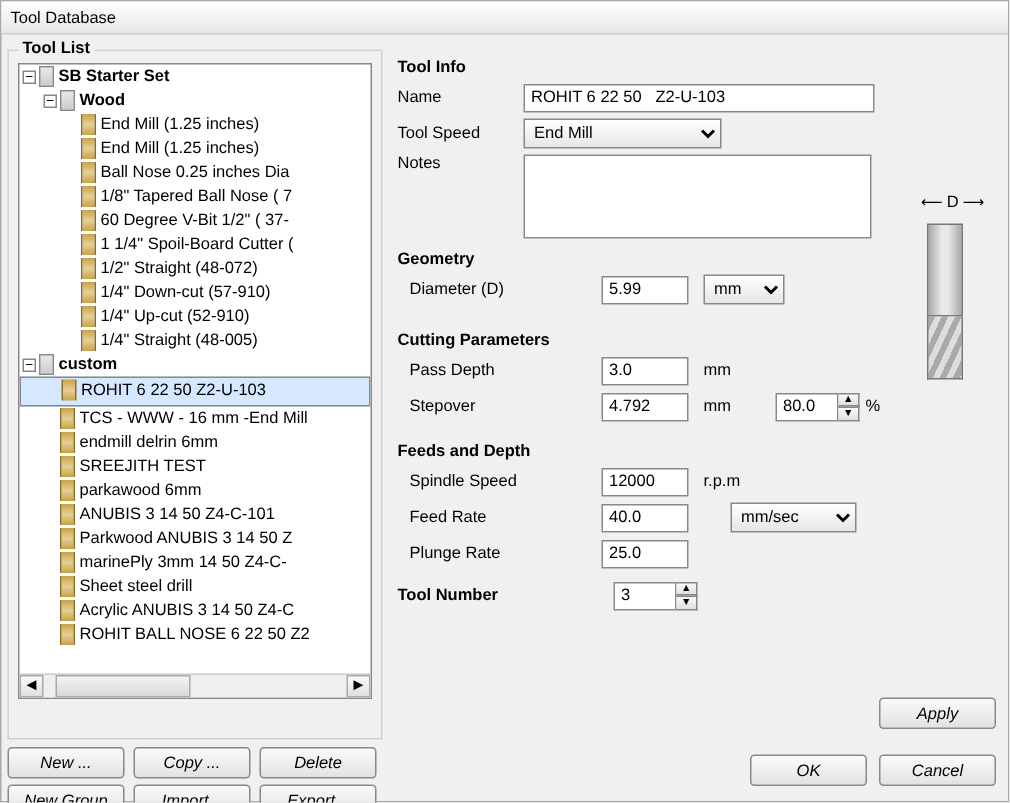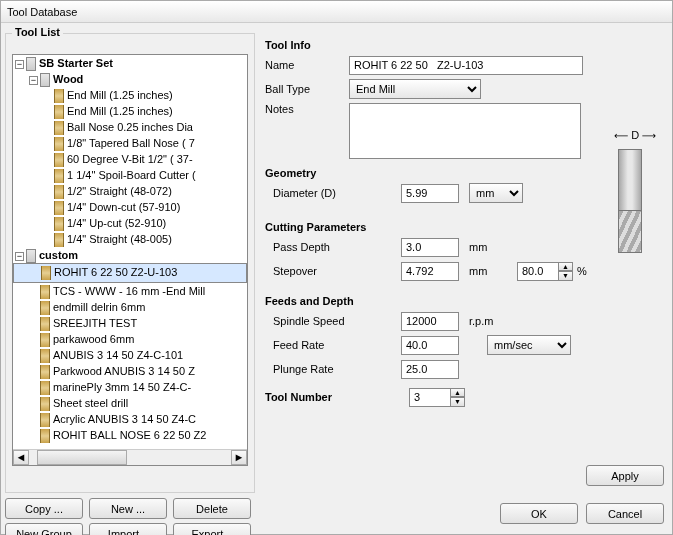--- a/index.html
+++ b/index.html
@@ -5,37 +5,37 @@
 * { box-sizing: border-box; font-family: "Segoe UI", Tahoma, sans-serif; font-size: 11px; }
 body { margin: 0; background: #fff; }
 .window { width: 673px; height: 535px; background: #f0f0f0; border: 1px solid #aaa; position: relative; }
 .titlebar { height: 22px; line-height: 22px; padding-left: 6px; background: linear-gradient(#fff,#e8e8e8); border-bottom: 1px solid #ccc; }
 .content { position: absolute; top: 22px; bottom: 0; left: 0; right: 0; padding: 4px 8px 8px 8px; }
 
 .group-box { border: 1px solid #d0d0d0; position: absolute; }
 .group-label { position: absolute; top: -8px; left: 6px; background: #f0f0f0; padding: 0 3px; font-weight: bold; }
 
 .tool-list-box { left: 4px; top: 10px; width: 250px; height: 460px; }
-.tree-wrap { position: absolute; top: 8px; left: 6px; right: 6px; bottom: 26px; background: #fff; border: 1px solid #888; overflow: hidden; margin-top: 12px; }
+.tree-wrap { position: absolute; top: 8px; left: 6px; right: 6px; bottom: 26px; background: #fff; border: 1px solid #888; overflow: hidden; }
 .tree { overflow: hidden; height: calc(100% - 16px); }
 .tree-row { white-space: nowrap; height: 16px; line-height: 16px; padding-left: 2px; }
 .tree-row .toggle { display:inline-block; width:9px; height:9px; border:1px solid #888; margin-right:2px; text-align:center; line-height:7px; font-size:9px; color:#000; background:#fff; vertical-align:middle; }
 .tree-row .spacer { display:inline-block; }
 .tree-row .icon { display:inline-block; width:10px; height:14px; vertical-align:middle; margin-right:3px; }
 .icon-group { width:14px; height:12px; background:linear-gradient(#e8e8e8,#ccc); border:1px solid #888; }
 .icon-tool { background:linear-gradient(to bottom,#c9a24a,#e6cf92,#c9a24a); border-left:1px solid #8a6d2a; border-right:1px solid #8a6d2a; }
 .tree-row.sel { background:#d6e8ff; }
 .hscroll { position:absolute; bottom:0; left:0; right:0; height:16px; background:#efefef; border-top:1px solid #ccc; }
 .hscroll .btn { width:16px; height:15px; background:linear-gradient(#fafafa,#e0e0e0); border:1px solid #aaa; position:absolute; top:0; text-align:center; line-height:12px; }
 .hscroll .btn.l { left:0; } .hscroll .btn.r { right:0; }
 .hscroll .thumb { position:absolute; top:0; left:24px; width:90px; height:15px; background:linear-gradient(#f4f4f4,#d8d8d8); border:1px solid #aaa; }
 
 .btnrow1 { position:absolute; left:4px; top:475px; display:flex; gap:6px; }
 .btnrow2 { position:absolute; left:4px; top:500px; display:flex; gap:6px; }
-.wbtn { width:78px; height:21px; background:linear-gradient(#fafafa,#e2e2e2); border:1px solid #888; border-radius:3px; cursor:pointer; }
+.wbtn { width:78px; height:21px; background:linear-gradient(#fafafa,#e2e2e2); border:1px solid #888; border-radius:3px; cursor:pointer;font-style:italic; }
 
 .info-area { position:absolute; left:264px; top:10px; right:8px; bottom:44px; }
 .section-title { font-weight:bold; margin: 6px 0 4px 0; }
 .form-row { display:flex; align-items:center; margin-bottom:4px; min-height:20px; }
 .form-row label { width:84px; }
 .form-row .lab2 { width:96px; padding-left:8px; }
 .txt { height:19px; border:1px solid #888; background:#fff; padding:0 4px; }
 .sel { height:20px; border:1px solid #888; background:linear-gradient(#fff,#e6e6e6); padding:0 2px; }
 .notes { width:232px; height:56px; border:1px solid #888; background:#fff; resize:none; }
 .spin { display:inline-flex; }
@@ -89,38 +89,38 @@
           </div>
         <div class="hscroll">
           <div class="btn l">◄</div>
           <div class="thumb"></div>
           <div class="btn r">►</div>
         </div>
       </div>
     </div>
 
     <div class="btnrow1">
+      <button class="wbtn">New ...</button>
       <button class="wbtn">Copy ...</button>
-      <button class="wbtn">New ...</button>
       <button class="wbtn">Delete</button>
     </div>
     <div class="btnrow2">
       <button class="wbtn">New Group</button>
       <button class="wbtn">Import...</button>
       <button class="wbtn">Export...</button>
     </div>
 
     <div class="info-area">
       <div class="section-title">Tool Info</div>
       <div class="form-row">
         <label>Name</label>
         <input class="txt" style="width: 234px;" value="ROHIT 6 22 50   Z2-U-103">
       </div>
       <div class="form-row">
-        <label>Ball Type</label>
+        <label>Tool Speed</label>
         <select class="sel" style="width:132px">
           <option>End Mill</option>
         </select>
       </div>
       <div class="form-row" style="align-items:flex-start">
         <label>Notes</label>
         <textarea class="notes" style=""></textarea>
       </div>
 
       <div class="section-title" style="margin-top:8px">Geometry</div>

